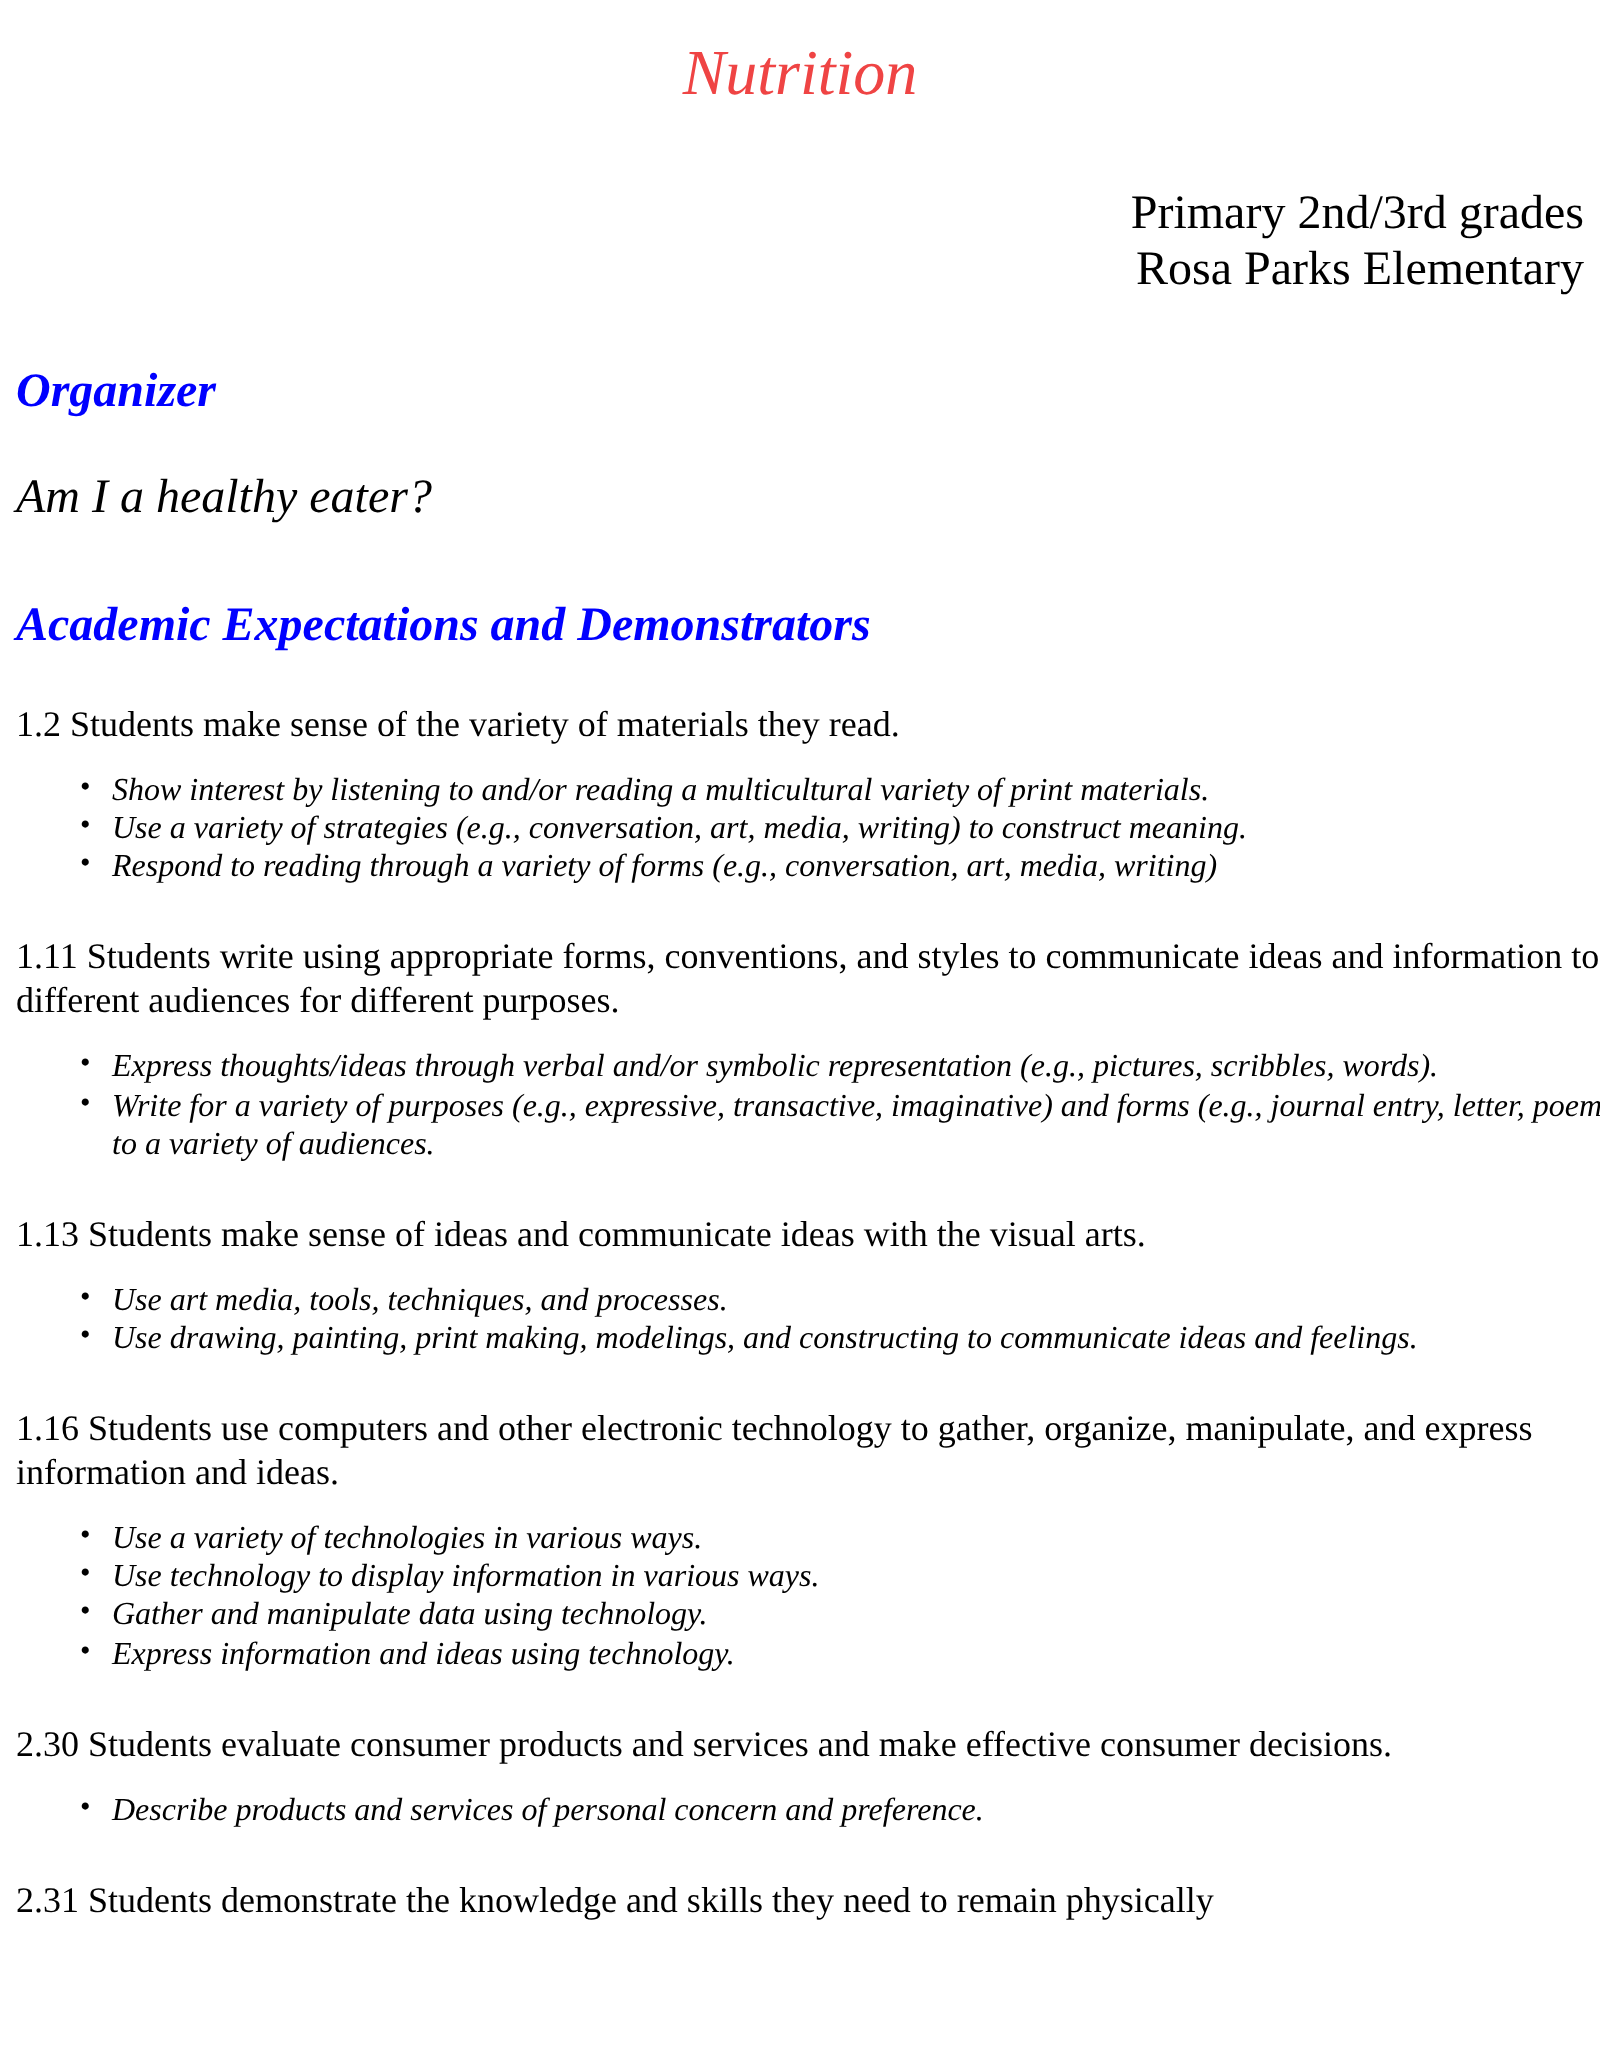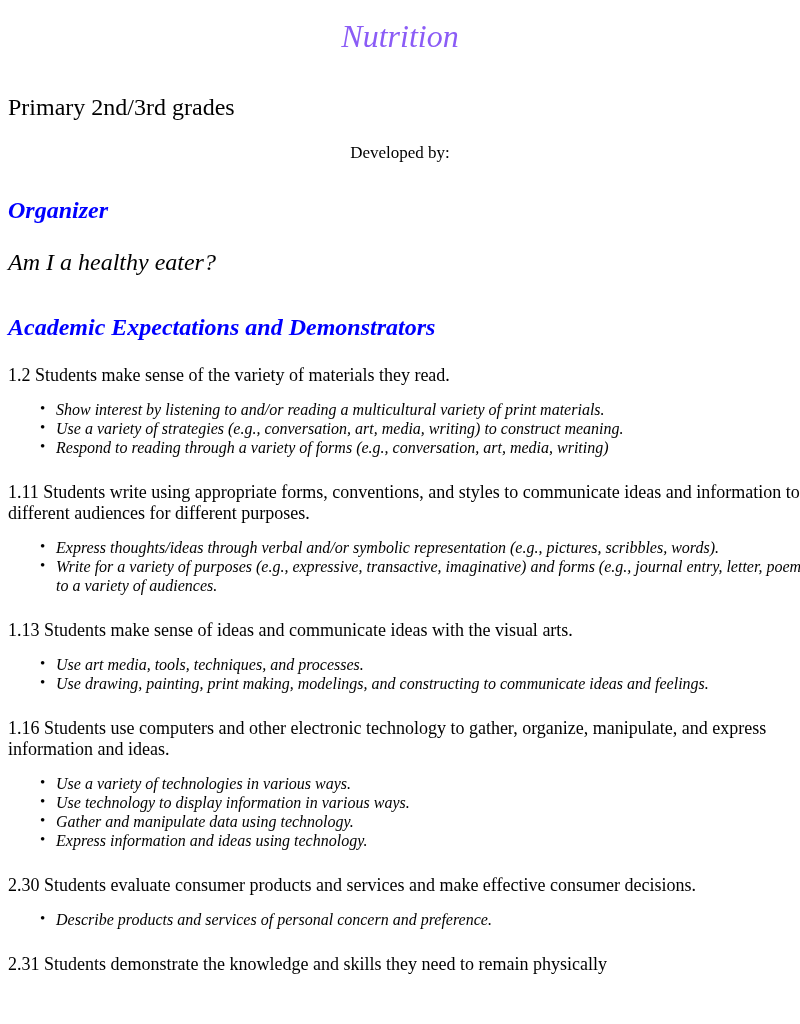--- a/index.html
+++ b/index.html
@@ -20,28 +20,28 @@
     padding: 8px 8px 0 8px;
     box-sizing: border-box;
   }
 
   .doc-title {
     margin: 10px 0 0 0;
     text-align: center;
     font-size: 32px;
     font-style: italic;
     font-weight: normal;
-    color: #8b5cf6;
+    color: #ef4444;
     line-height: 1.15;
     width: 784px;
   }
 
   .subtitle-block {
     margin: 38px 0 0 0;
-    text-align: left;
+    text-align: right;
     font-size: 24px;
     font-weight: normal;
     line-height: 1.18;
     width: 784px;
   }
   .subtitle-block .line { display: block; }
 
   .credits {
     margin: 22px 0 0 0;
     text-align: center;
@@ -119,24 +119,24 @@
 </style>
 </head>
 <body>
 
 <div class="page">
 
   <h1 class="doc-title">Nutrition</h1>
 
   <div class="subtitle-block">
     <span class="line">Primary 2nd/3rd grades</span>
+    <span class="line">Rosa Parks Elementary</span>
   </div>
 
   <div class="credits">
-    <span class="line">Developed by:</span>
   </div>
 
   <h2 class="section-heading">Organizer</h2>
 
   <p class="organizer-question">Am I a healthy eater?</p>
 
   <h2 class="expectations-heading">Academic Expectations and Demonstrators</h2>
 
   <div class="expectation">
     <p class="expectation-text">1.2 Students make sense of the variety of materials they read.</p>

